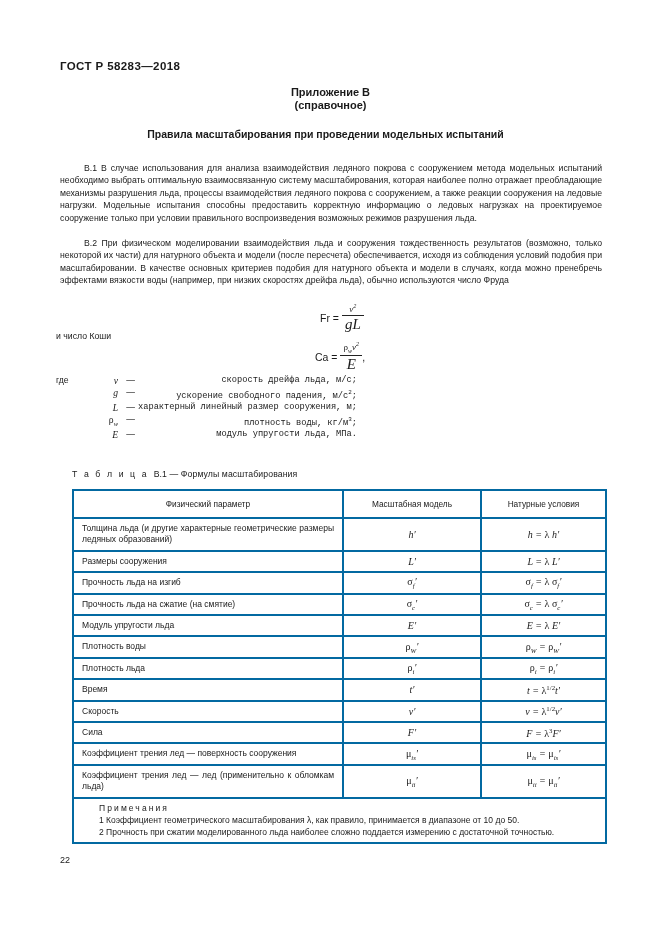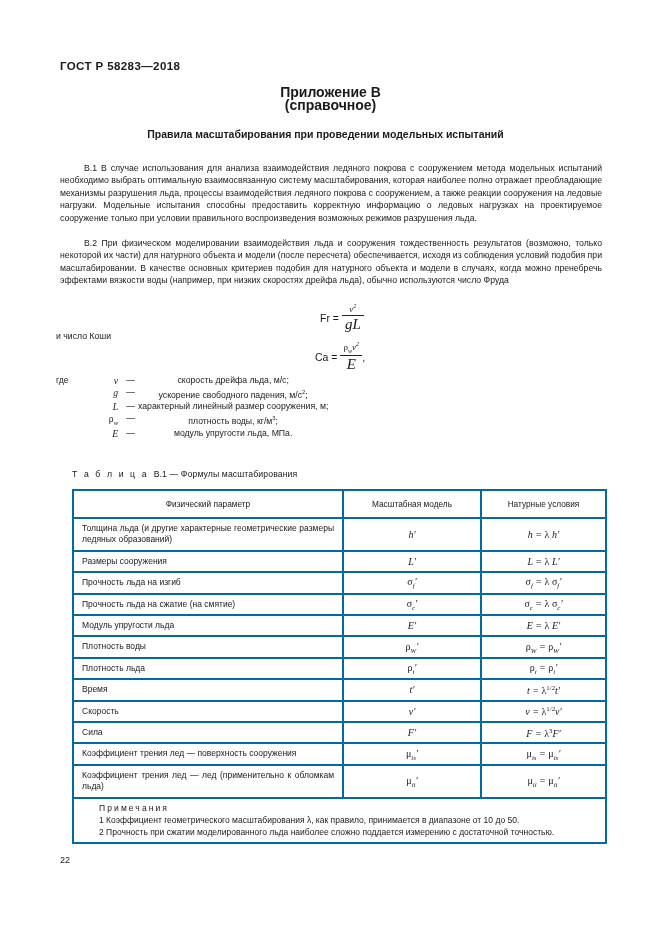--- a/index.html
+++ b/index.html
@@ -32,21 +32,21 @@
     letter-spacing: 0.4px;
   }
 
   
   .appendix-block {
     position: absolute;
     left: 0;
     top: 86px;
     width: 661px;
     text-align: center;
-    font-size: 14px;
+    font-size: 11px;
     font-weight: bold;
     line-height: 13px;
   }
   .appendix-sub {
     font-weight: bold;
   }
 
   .section-title {
     position: absolute;
     left: 0;
@@ -137,21 +137,21 @@
   }
   .where td.sym {
     width: 30px;
     text-align: right;
     padding-right: 5px;
     font-style: italic;
     font-family: "Liberation Serif", serif;
     font-size: 9.6px;
   }
   .where td.dsh { width: 15px; text-align: center; }
-  .where td.def { text-align: center; }
+  .where td.def { text-align: right; font-family: Liberation Mono, monospace; }
 
   
   .tbl-caption {
     position: absolute;
     left: 72px;
     top: 469px;
     font-size: 8.7px;
     letter-spacing: 0.1px;
   }
   .tbl-caption .sp { letter-spacing: 2.1px; }

